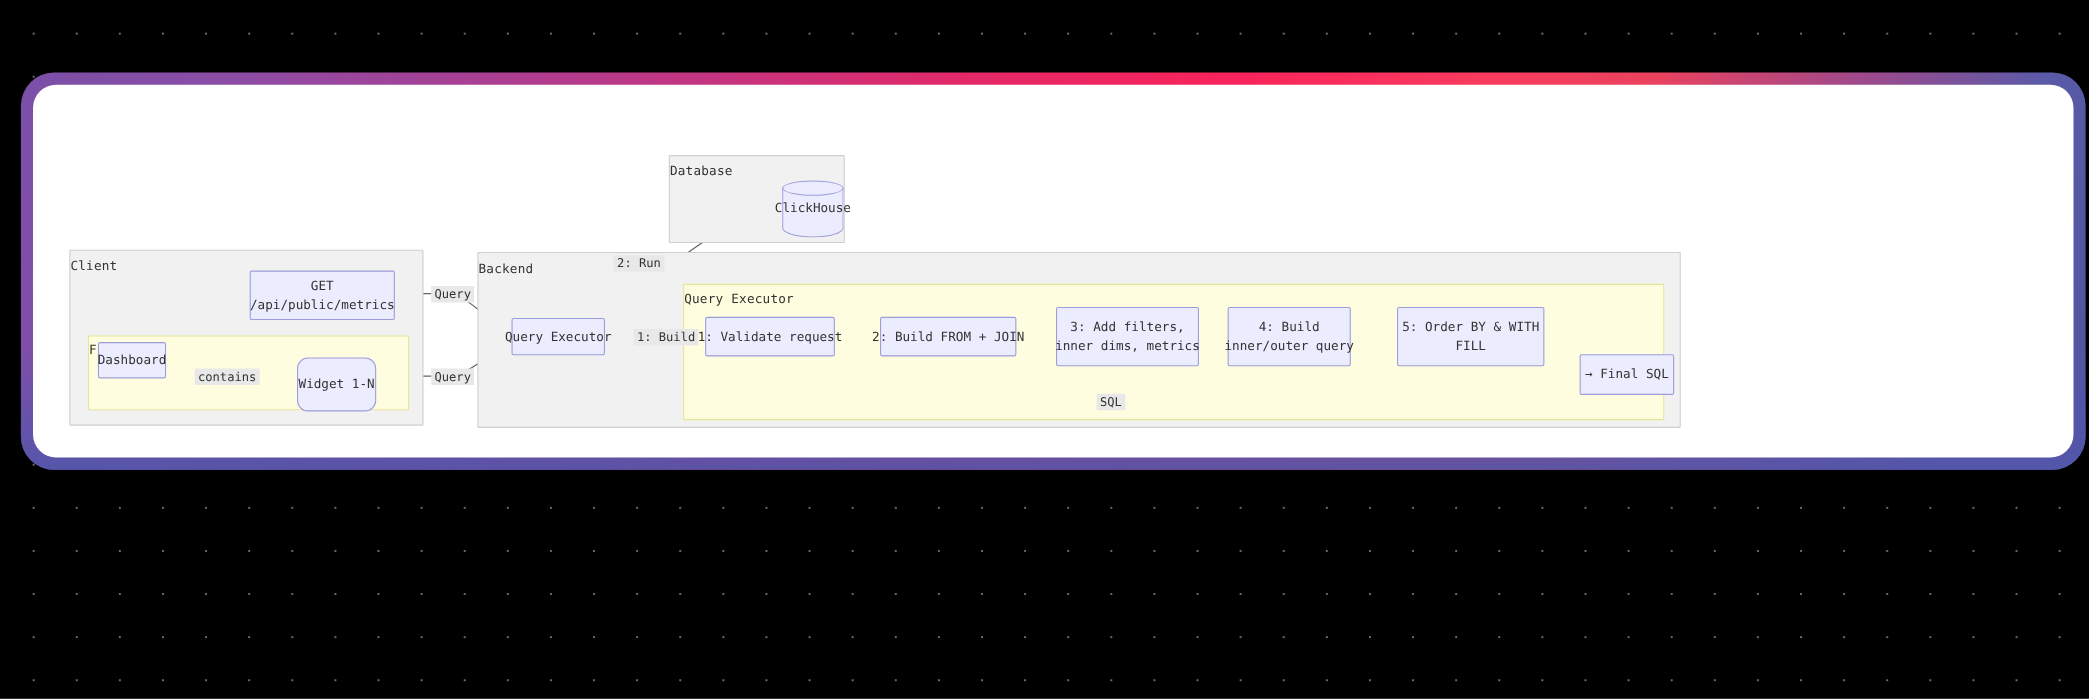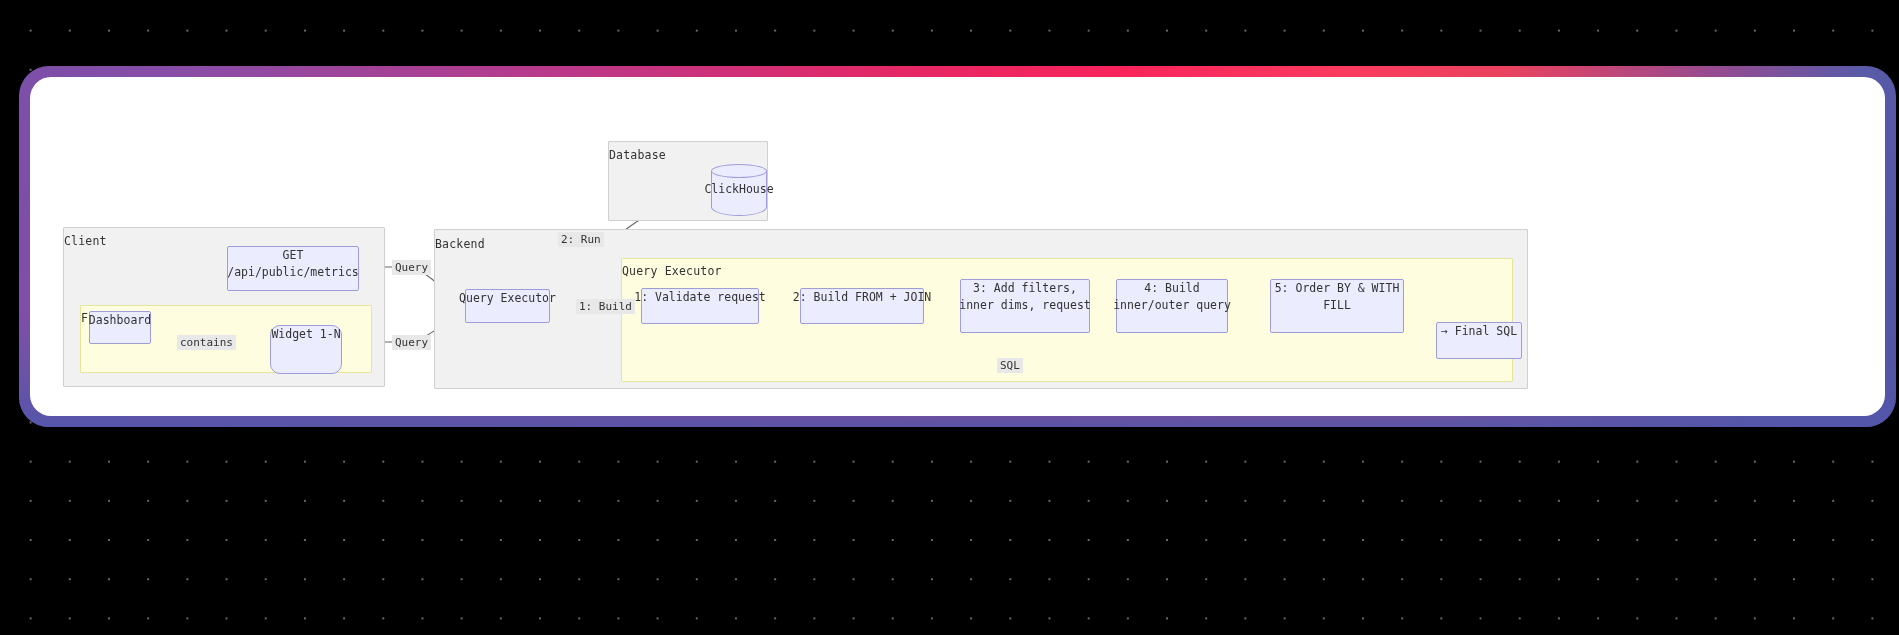--- a/index.html
+++ b/index.html
@@ -94,20 +94,21 @@
   }
 
   
   .node.box {
     background: #ececff;
     border: 1px solid #9d9ddb;
     border-radius: 2px;
     display: flex;
     flex-direction: column;
     align-items: center;
+    justify-content: center;
     font-size: 11.5px;
     color: #333333;
     line-height: 1.45;
     text-align: center;
     white-space: nowrap;
   }
 
   
   .cyl {
     width: 56px;
@@ -245,21 +246,21 @@
         <div class="node box" style="left:611px; top:211px; width:118px; height:36px;">
           <span>1: Validate request</span>
         </div>
 
         <div class="node box" style="left:770px; top:211px; width:124px; height:36px;">
           <span>2: Build FROM + JOIN</span>
         </div>
 
         <div class="node box" style="left:930px; top:202px; width:130px; height:54px;">
           <span>3: Add filters,</span>
-          <span>inner dims, request</span>
+          <span>inner dims, metrics</span>
         </div>
 
         <div class="node box" style="left:1086px; top:202px; width:112px; height:54px;">
           <span>4: Build</span>
           <span>inner/outer query</span>
         </div>
 
         <div class="node box" style="left:1240px; top:202px; width:134px; height:54px;">
           <span>5: Order BY &amp; WITH</span>
           <span>FILL</span>

